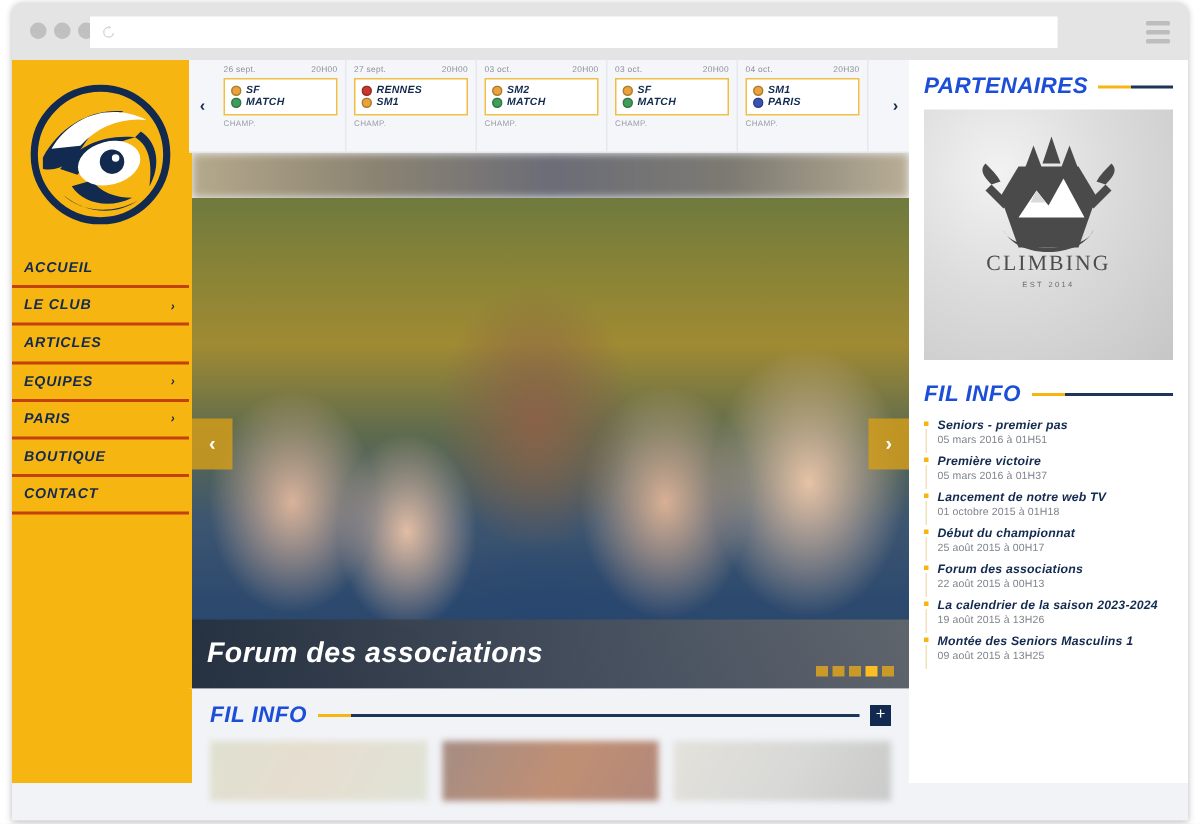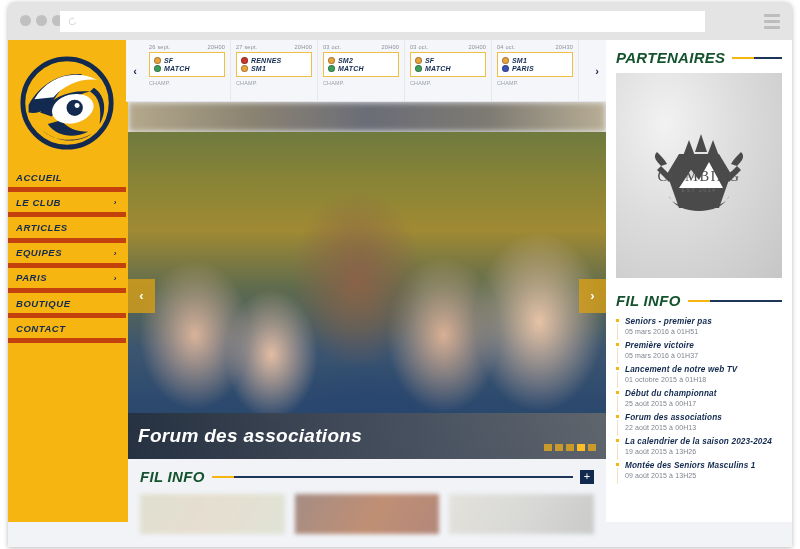--- a/index.html
+++ b/index.html
@@ -96,21 +96,21 @@
   .nav-item {
     position: relative;
     height: 25.2px;
     display: flex; align-items: center;
     padding-left: 8px;
     color: #122a4f;
     font-size: 9.5px;
     font-weight: bold;
     font-style: italic;
     letter-spacing: .55px;
-    border-bottom: 5px solid #c2410c;
+    border-bottom: 2px solid #c2410c;
     cursor: pointer;
   }
   .nav-caret {
     position: absolute; right: 9px; top: 50%;
     transform: translateY(-50%);
     font-size: 8px; font-weight: bold;
   }
 
   
   #center { width: 480px; flex: 0 0 480px; background: #f1f3f7; }
@@ -221,21 +221,21 @@
 
   
   #bottom-section {
     border-left: 2px solid #f7b512;
     padding: 9px 12px 0 12px;
     background: #f1f3f7;
     height: 63px;
   }
   .sec-head { display: flex; align-items: center; gap: 7px; }
   .sec-title {
-    color: #14532d; font-size: 15px;
+    color: #1d4ed8; font-size: 15px;
     font-weight: bold; font-style: italic;
     letter-spacing: .3px; white-space: nowrap;
   }
   .sec-rule { flex: 1; display: flex; align-items: center; }
   .sec-rule .y { width: 22px; height: 2px; background: #f7b512; }
   .sec-rule .n { flex: 1; height: 2px; background: #1d3557; }
   .plus-btn {
     width: 14px; height: 14px;
     background: #122a4f; color: #fff;
     font-size: 11px; line-height: 13px; text-align: center;
@@ -248,25 +248,25 @@
   .thumb.t3 { background: linear-gradient(120deg,#e3e2dc 0%,#d8d8d6 55%,#c9cac9 100%); }
 
   
   #right-col {
     width: 186px; flex: 1;
     background: #fff;
     padding: 9px 10px 0 10px;
   }
   #partner-img {
     margin-top: 7px;
-    height: 205px;
+    height: 167px;
     position: relative;
     background:
       radial-gradient(ellipse at 30% 25%, #f2f2f2 0%, #dcdcdc 45%, #c6c6c6 100%);
-    display: flex; align-items: center; justify-content: center;
+    display: flex; align-items: flex-start; justify-content: center;
     overflow: hidden;
   }
   #partner-label {
     position: absolute;
     top: 95px; left: 0; right: 0;
     text-align: center;
     color: #4d4d4d;
     font-size: 14.5px;
     letter-spacing: 1.4px;
     font-family: "Liberation Serif", serif;

